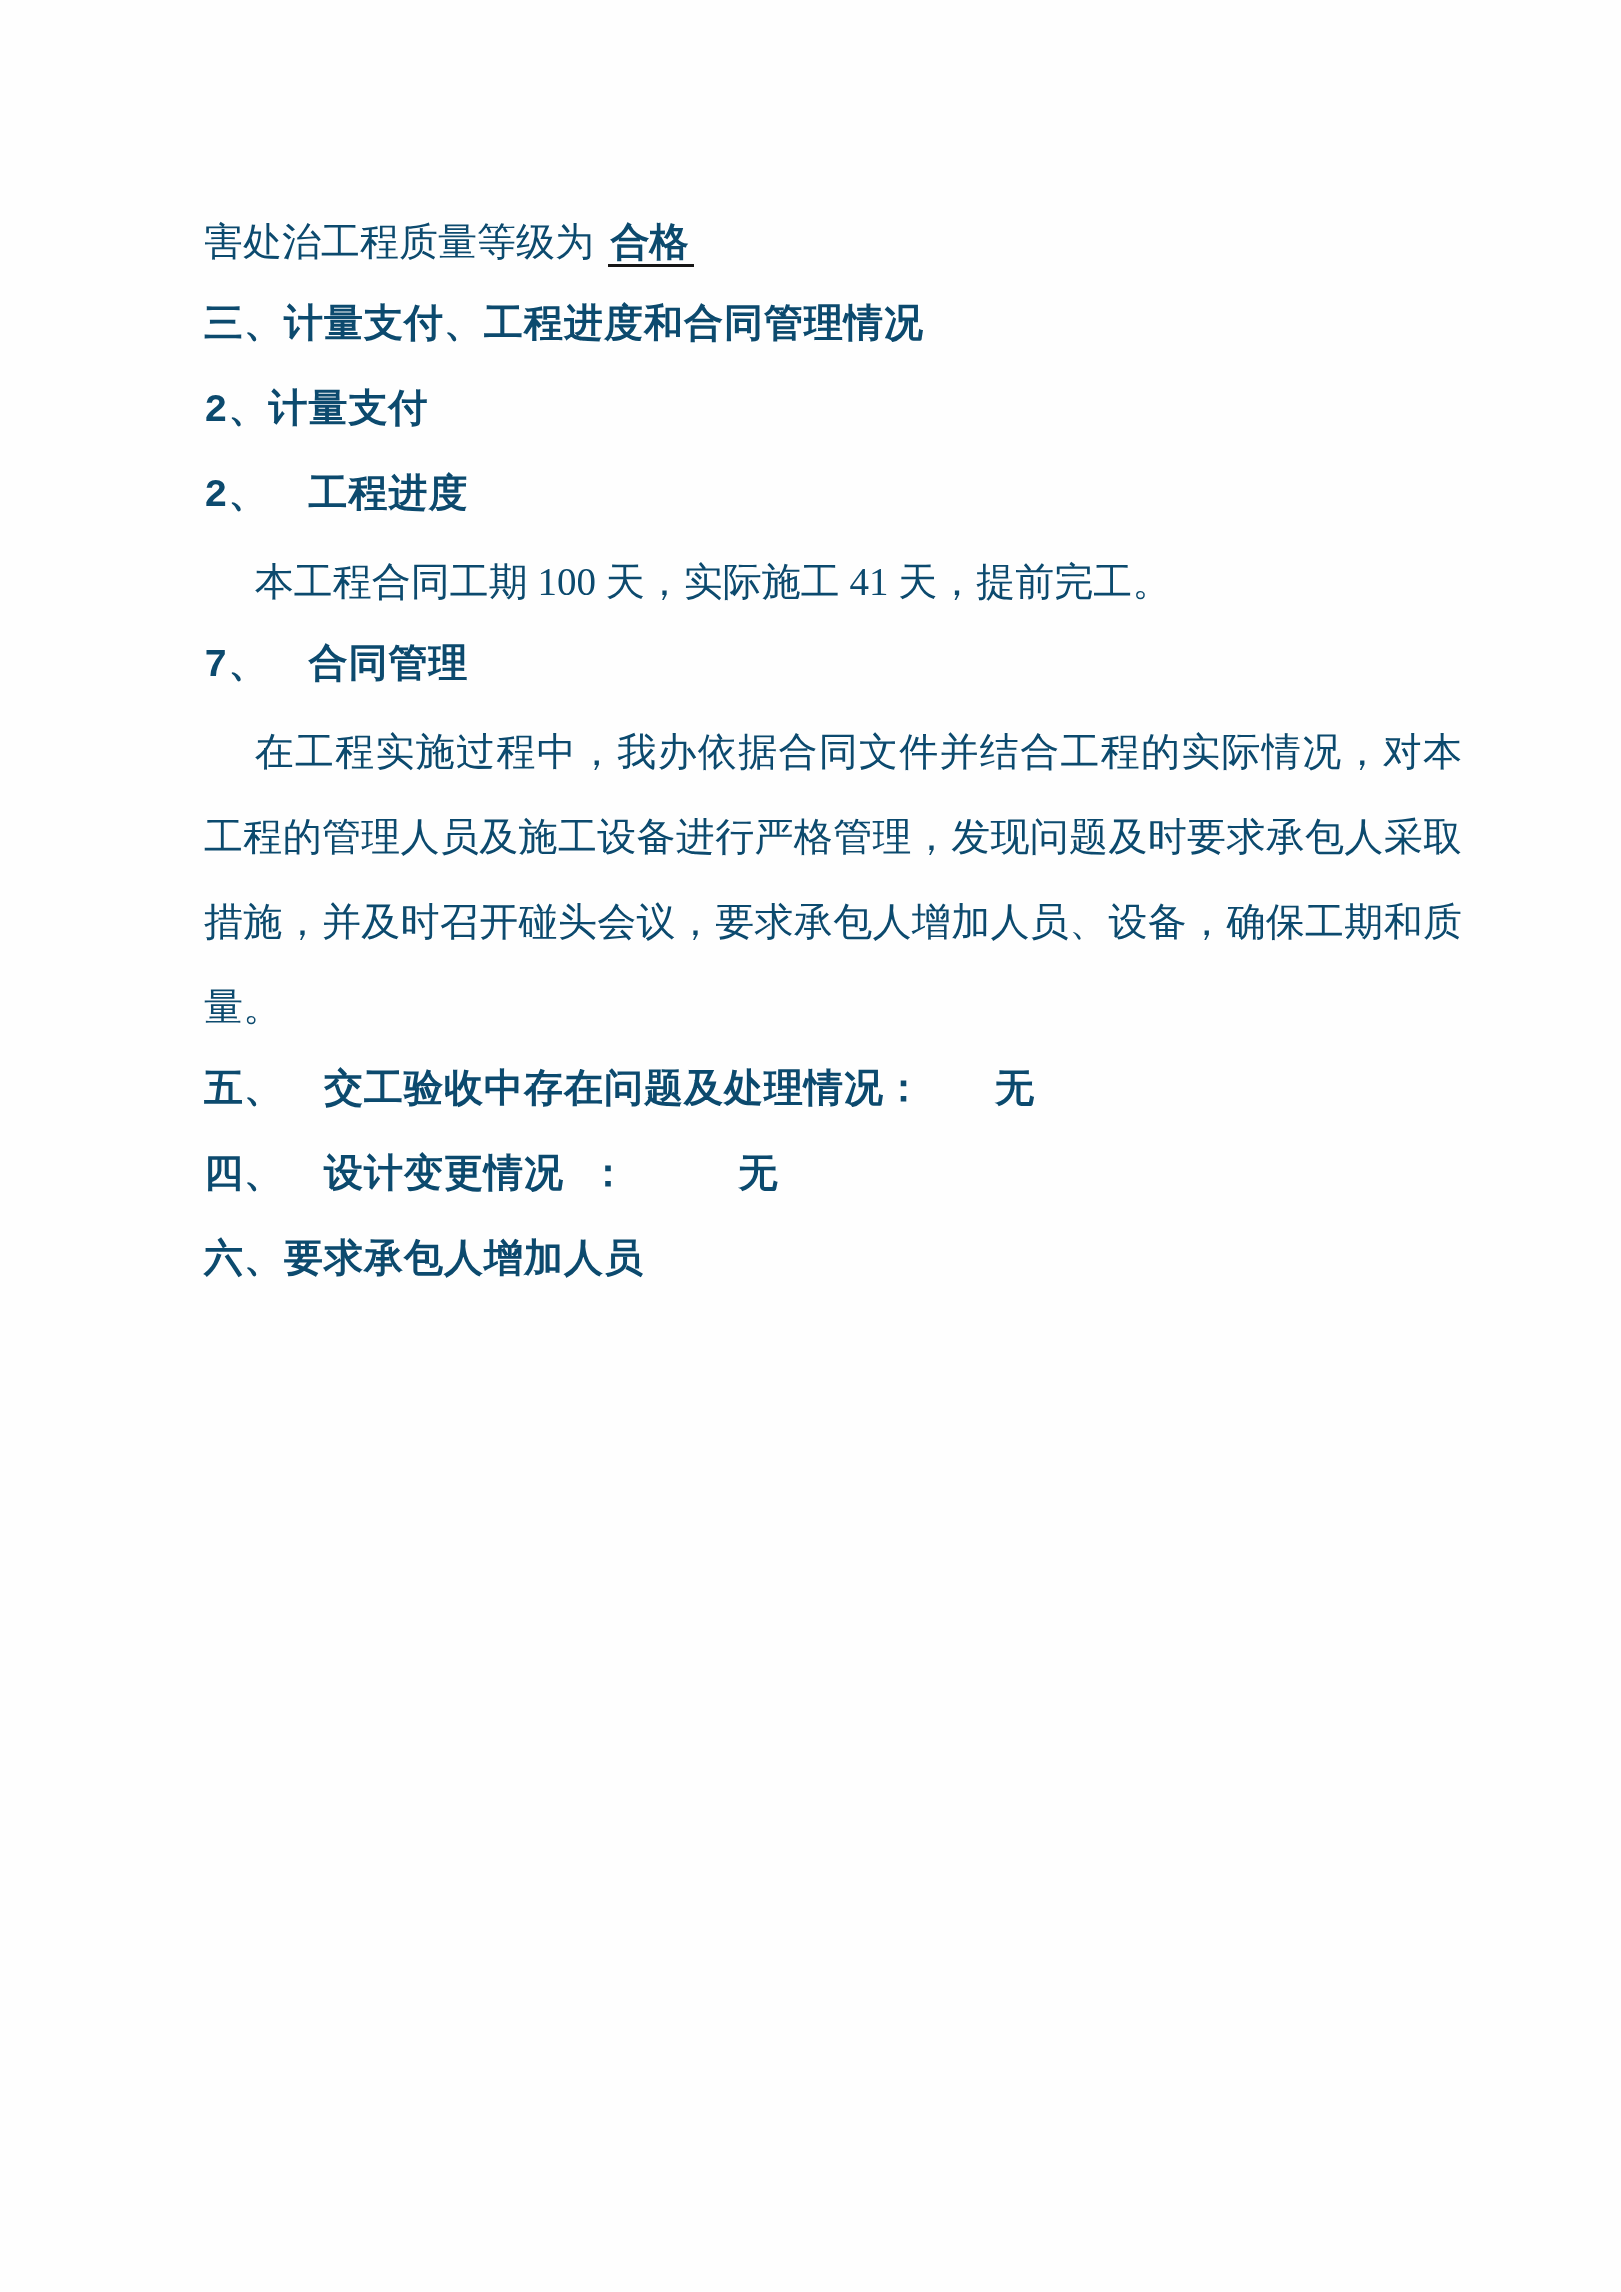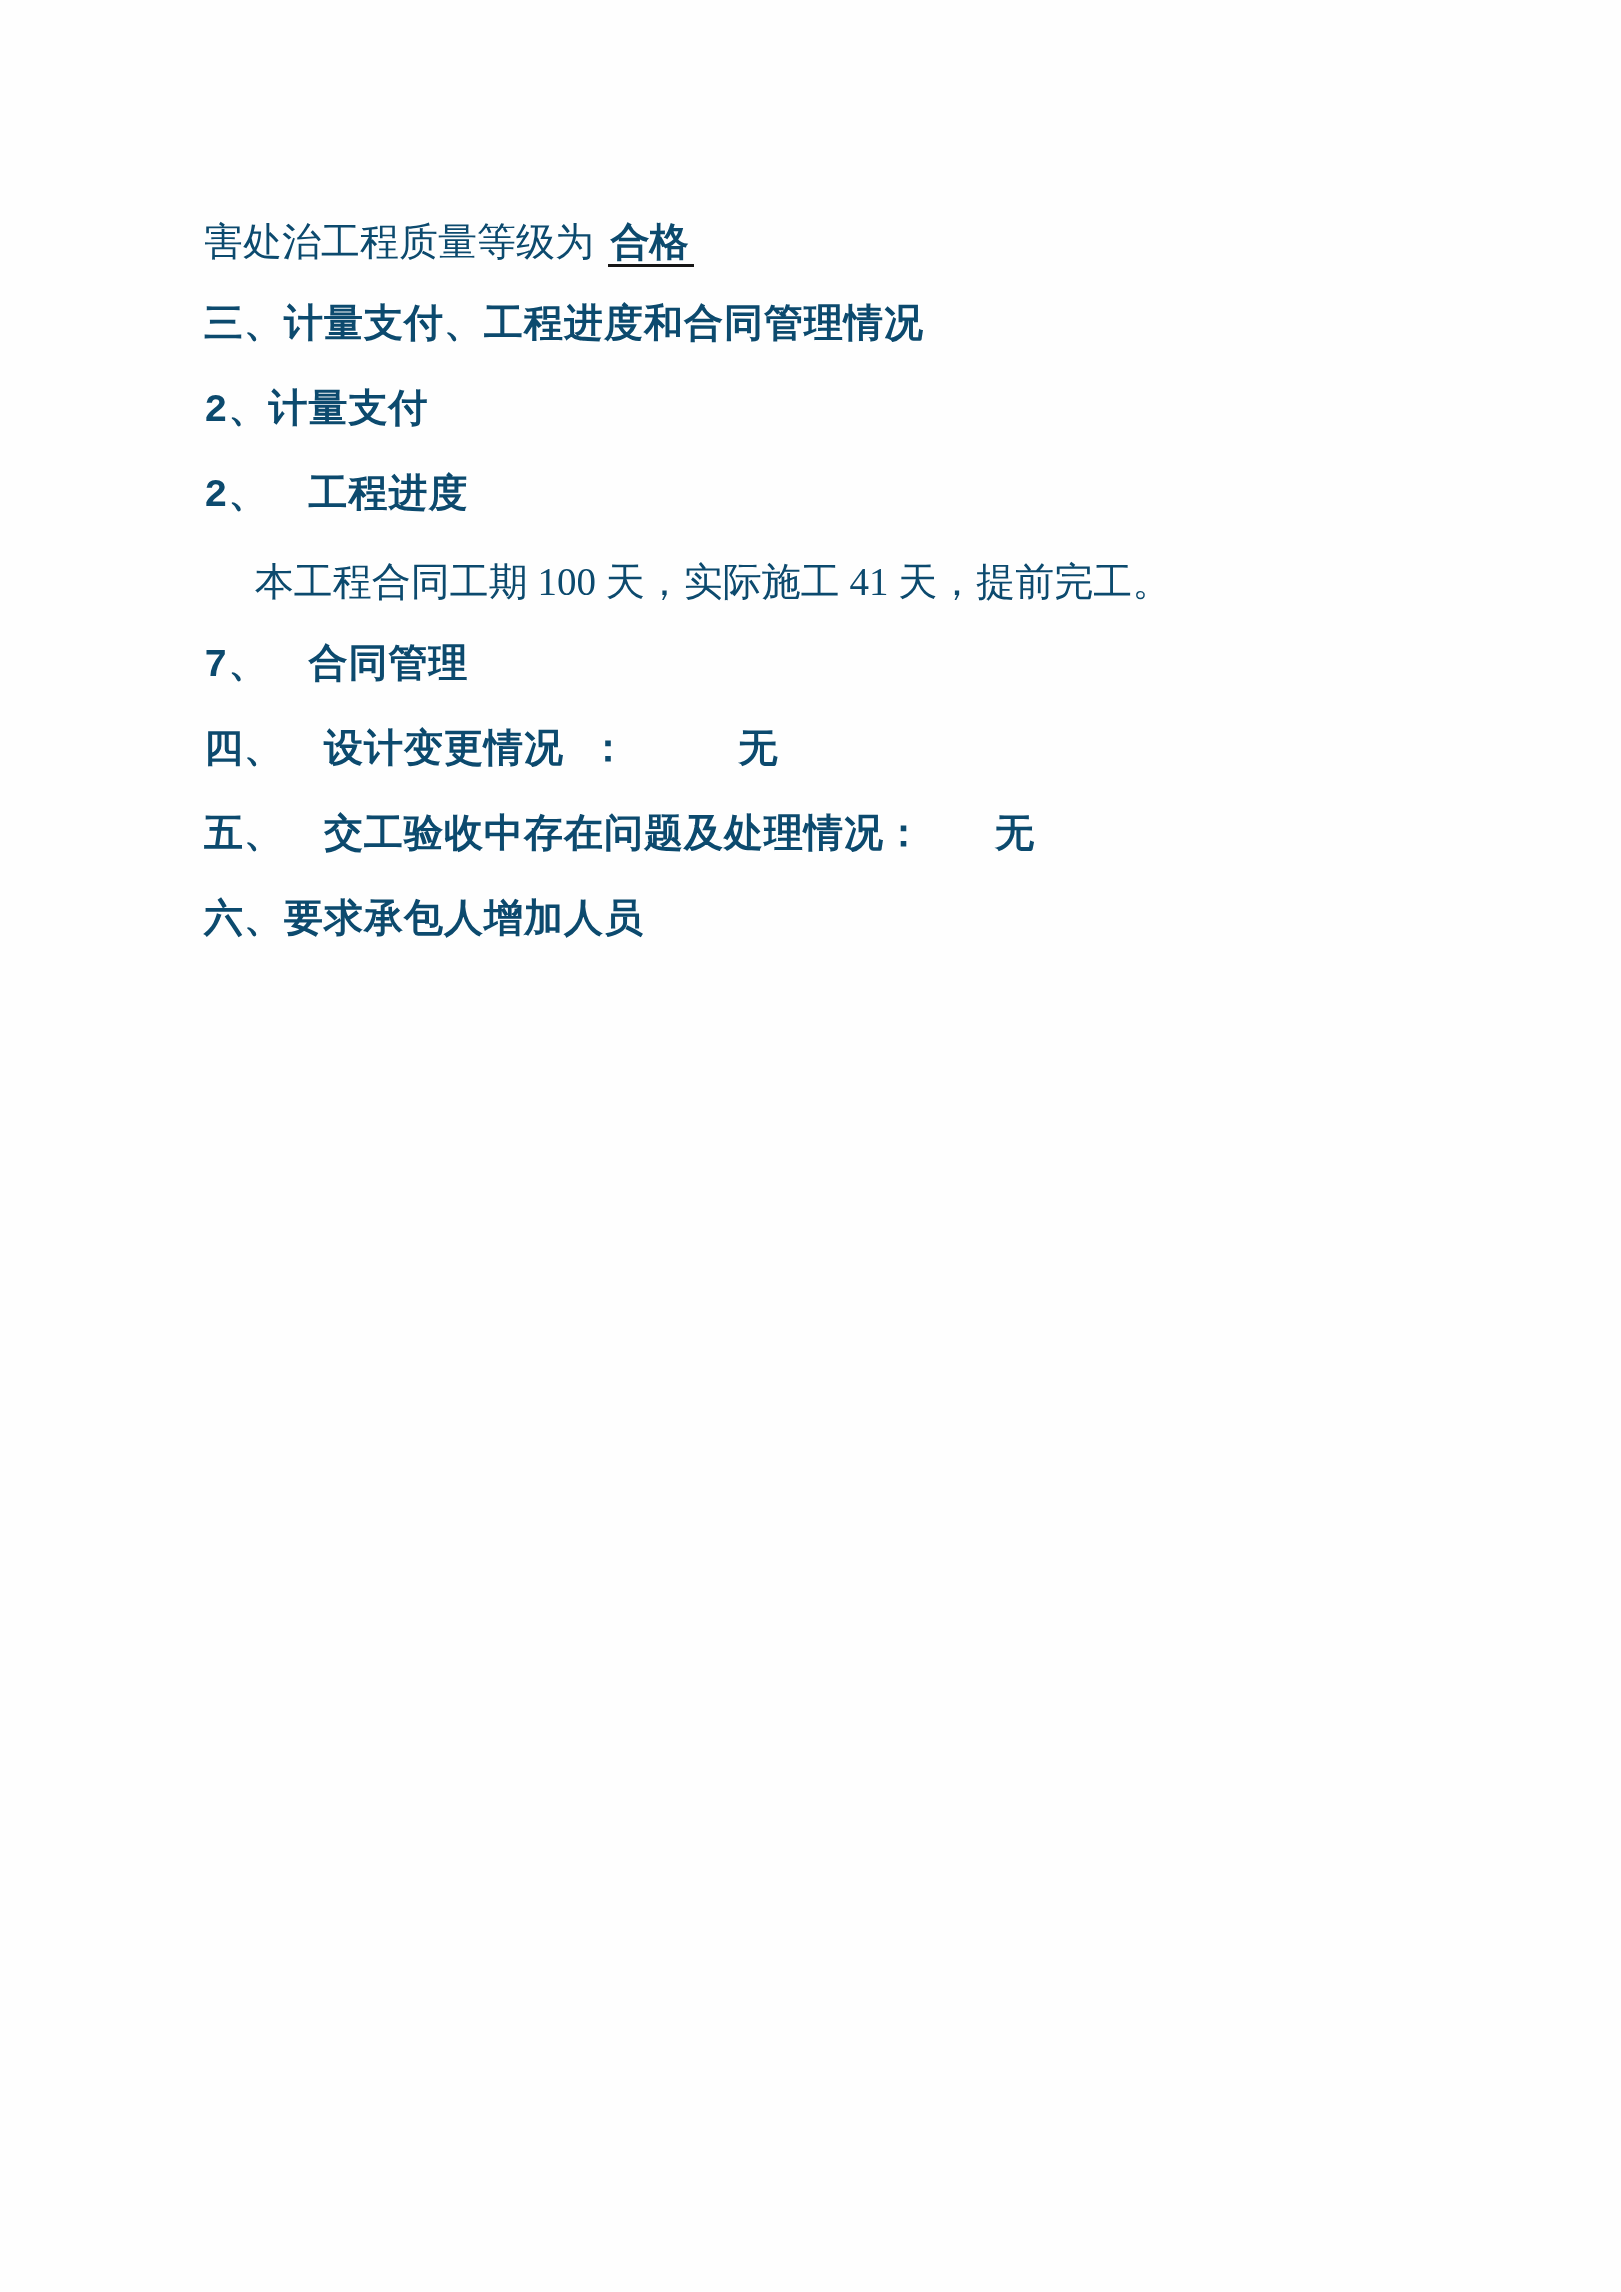--- a/index.html
+++ b/index.html
@@ -58,22 +58,23 @@
 
   <p class="heading">2、计量支付</p>
 
 
   <p class="heading sub-indent">2、　工程进度</p>
 
   <p class="body-text indent">本工程合同工期 100 天，实际施工 41 天，提前完工。</p>
 
   <p class="heading sub-indent">7、　合同管理</p>
 
+  <p class="body-text indent">在工程实施过程中，我办依据合同文件并结合工程的实际情况，对本工程的管理人员及施工设备进行严格管理，发现问题及时要求承包人采取措施，并及时召开碰头会议，要求承包人增加人员、设备，确保工期和质量。</p>
+
+  <p class="heading"><span>五、　交工验收中存在问题及处理情况：</span><span class="gap gap-narrow"></span><span>无</span></p>
 
   <p class="heading"><span>四、　设计变更情况 ：</span><span class="gap gap-wide"></span><span>无</span></p>
-
-  <p class="heading"><span>五、　交工验收中存在问题及处理情况：</span><span class="gap gap-narrow"></span><span>无</span></p>
 
   <p class="heading">六、要求承包人增加人员</p>
 
 
 </div>
 
 
 </body></html>

